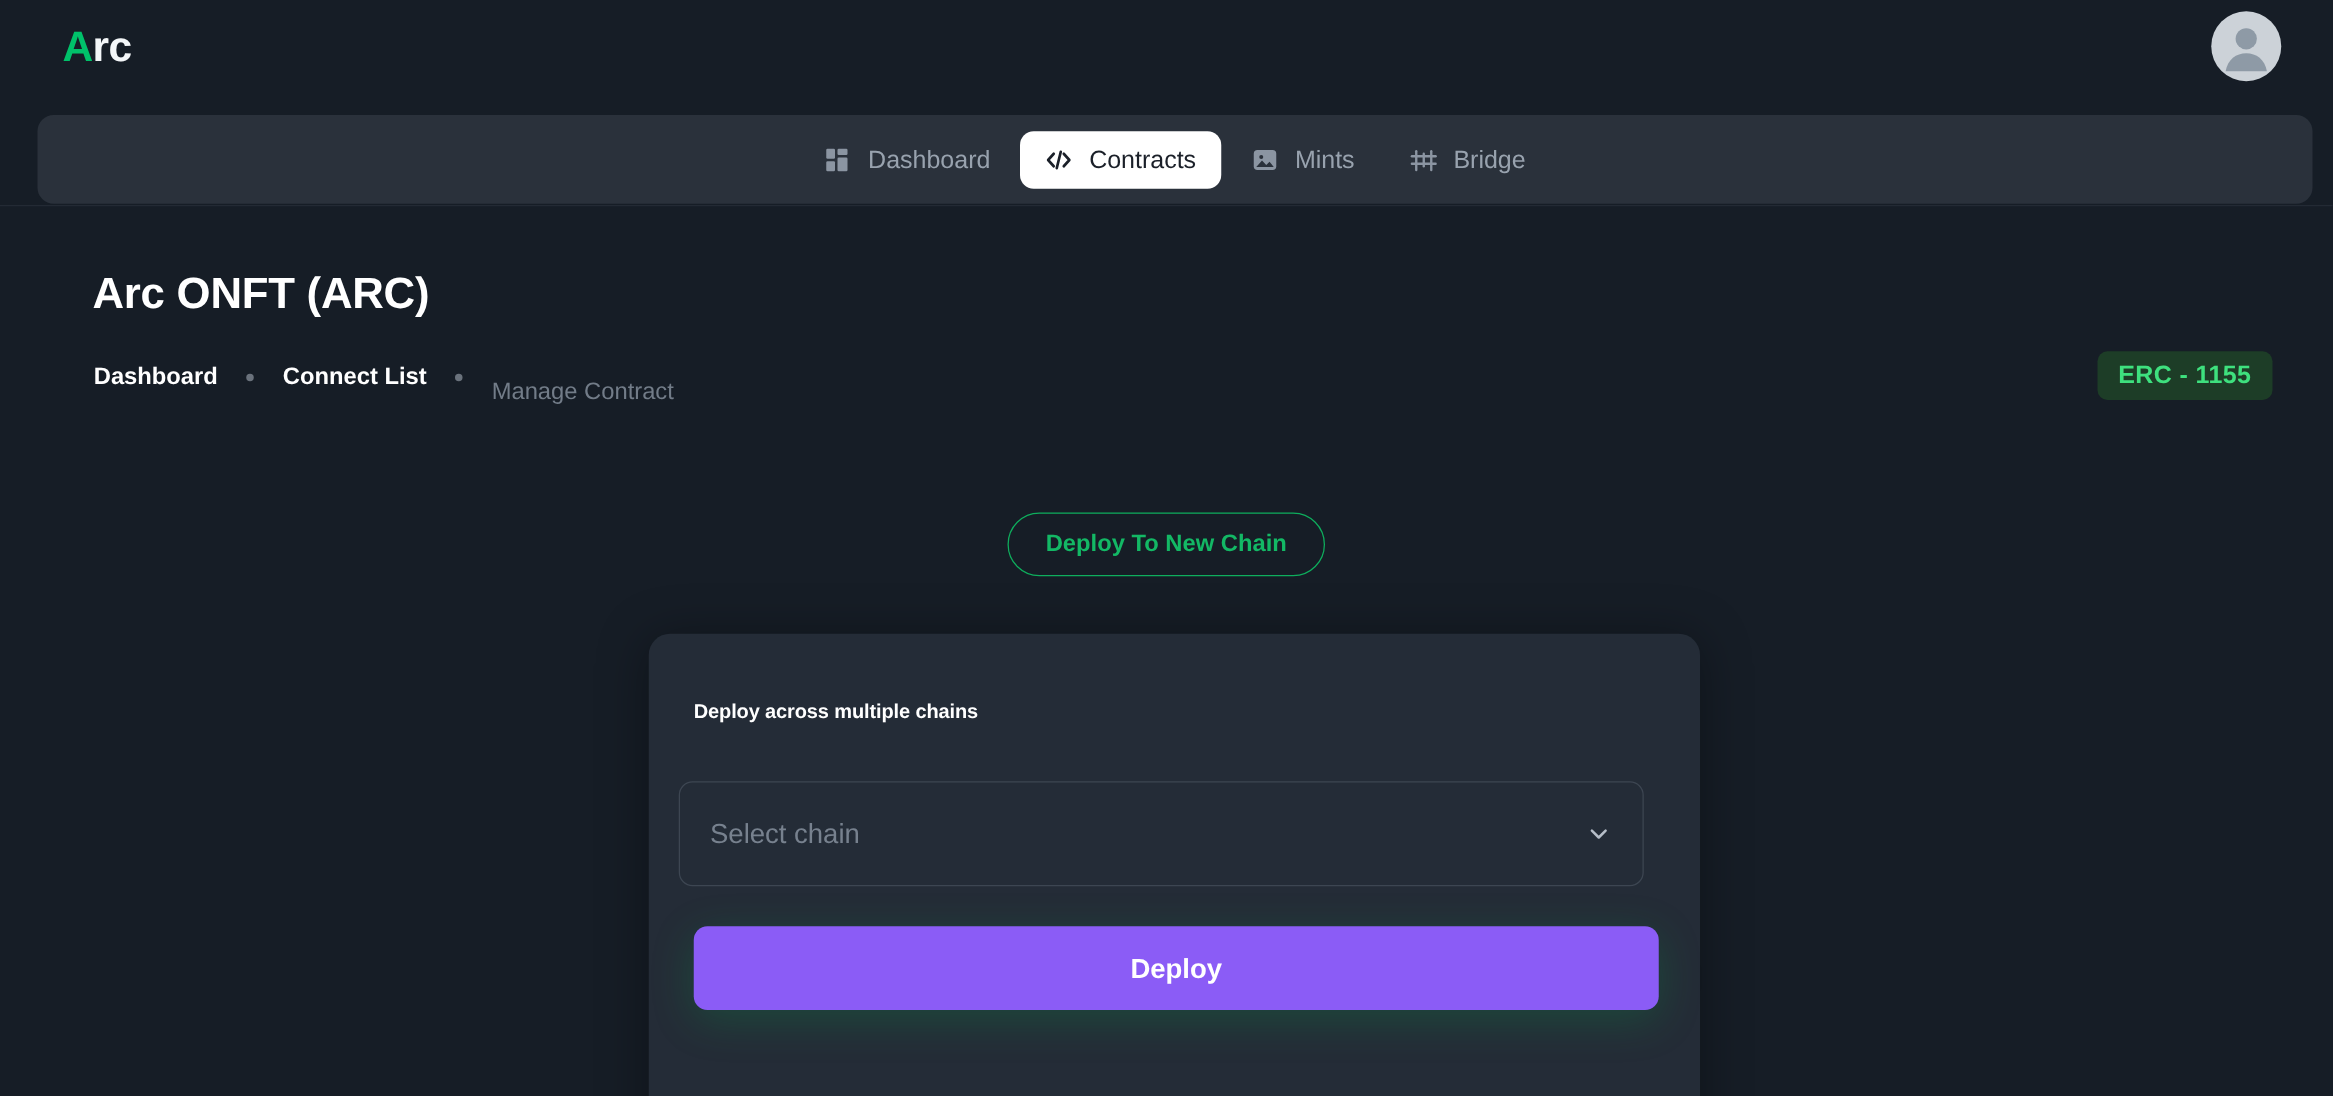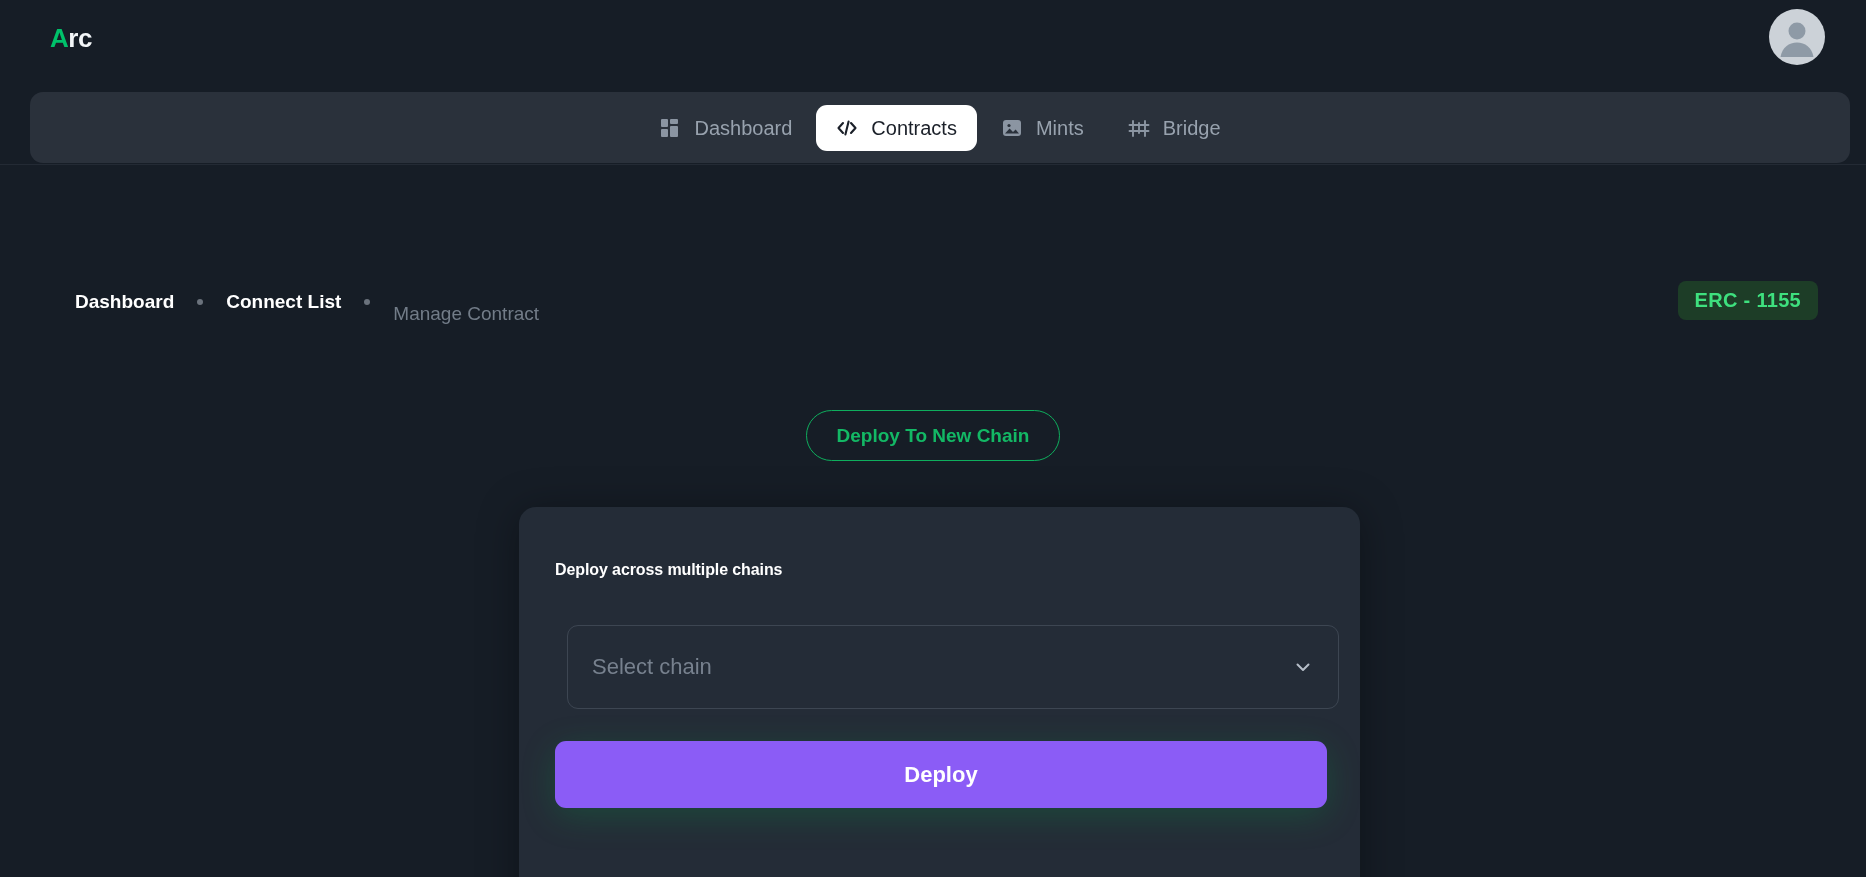--- a/index.html
+++ b/index.html
@@ -15,21 +15,21 @@
   
   .topbar {
     position: relative;
     height: 78px;
     width: 100%;
   }
   .logo {
     position: absolute;
     left: 50px;
     top: 18px;
-    font-size: 26px;
+    font-size: 34px;
     font-weight: bold;
     letter-spacing: -0.5px;
     line-height: 40px;
     color: #f3f6f8;
   }
   .logo .accent { color: #00c16a; }
 
   .avatar {
     position: absolute;
     right: 41px;
@@ -170,21 +170,21 @@
   .card-title {
     position: absolute;
     left: 36px; top: 54px;
     font-size: 16px;
     font-weight: bold;
     color: #ffffff;
     letter-spacing: -0.1px;
   }
   .select {
     position: absolute;
-    left: 48px; top: 118px;
+    left: 24px; top: 118px;
     width: 772px;
     height: 84px;
     border: 1px solid #3d4652;
     border-radius: 11px;
     background: transparent;
     display: flex;
     align-items: center;
     padding: 0 24px;
     cursor: pointer;
   }
@@ -278,20 +278,21 @@
       <span>Bridge</span>
     </div>
 
   </div>
 </div>
 
 <div class="divider"></div>
 
 <div class="page">
 
+  <div class="pagetitle">Arc ONFT (ARC)</div>
 
   <div class="breadcrumb">
     <span class="crumb">Dashboard</span>
     <span class="crumbdot"></span>
     <span class="crumb">Connect List</span>
     <span class="crumbdot"></span>
     <span class="crumb muted">Manage Contract</span>
   </div>
 
   <div class="ercbadge">ERC - 1155</div>

